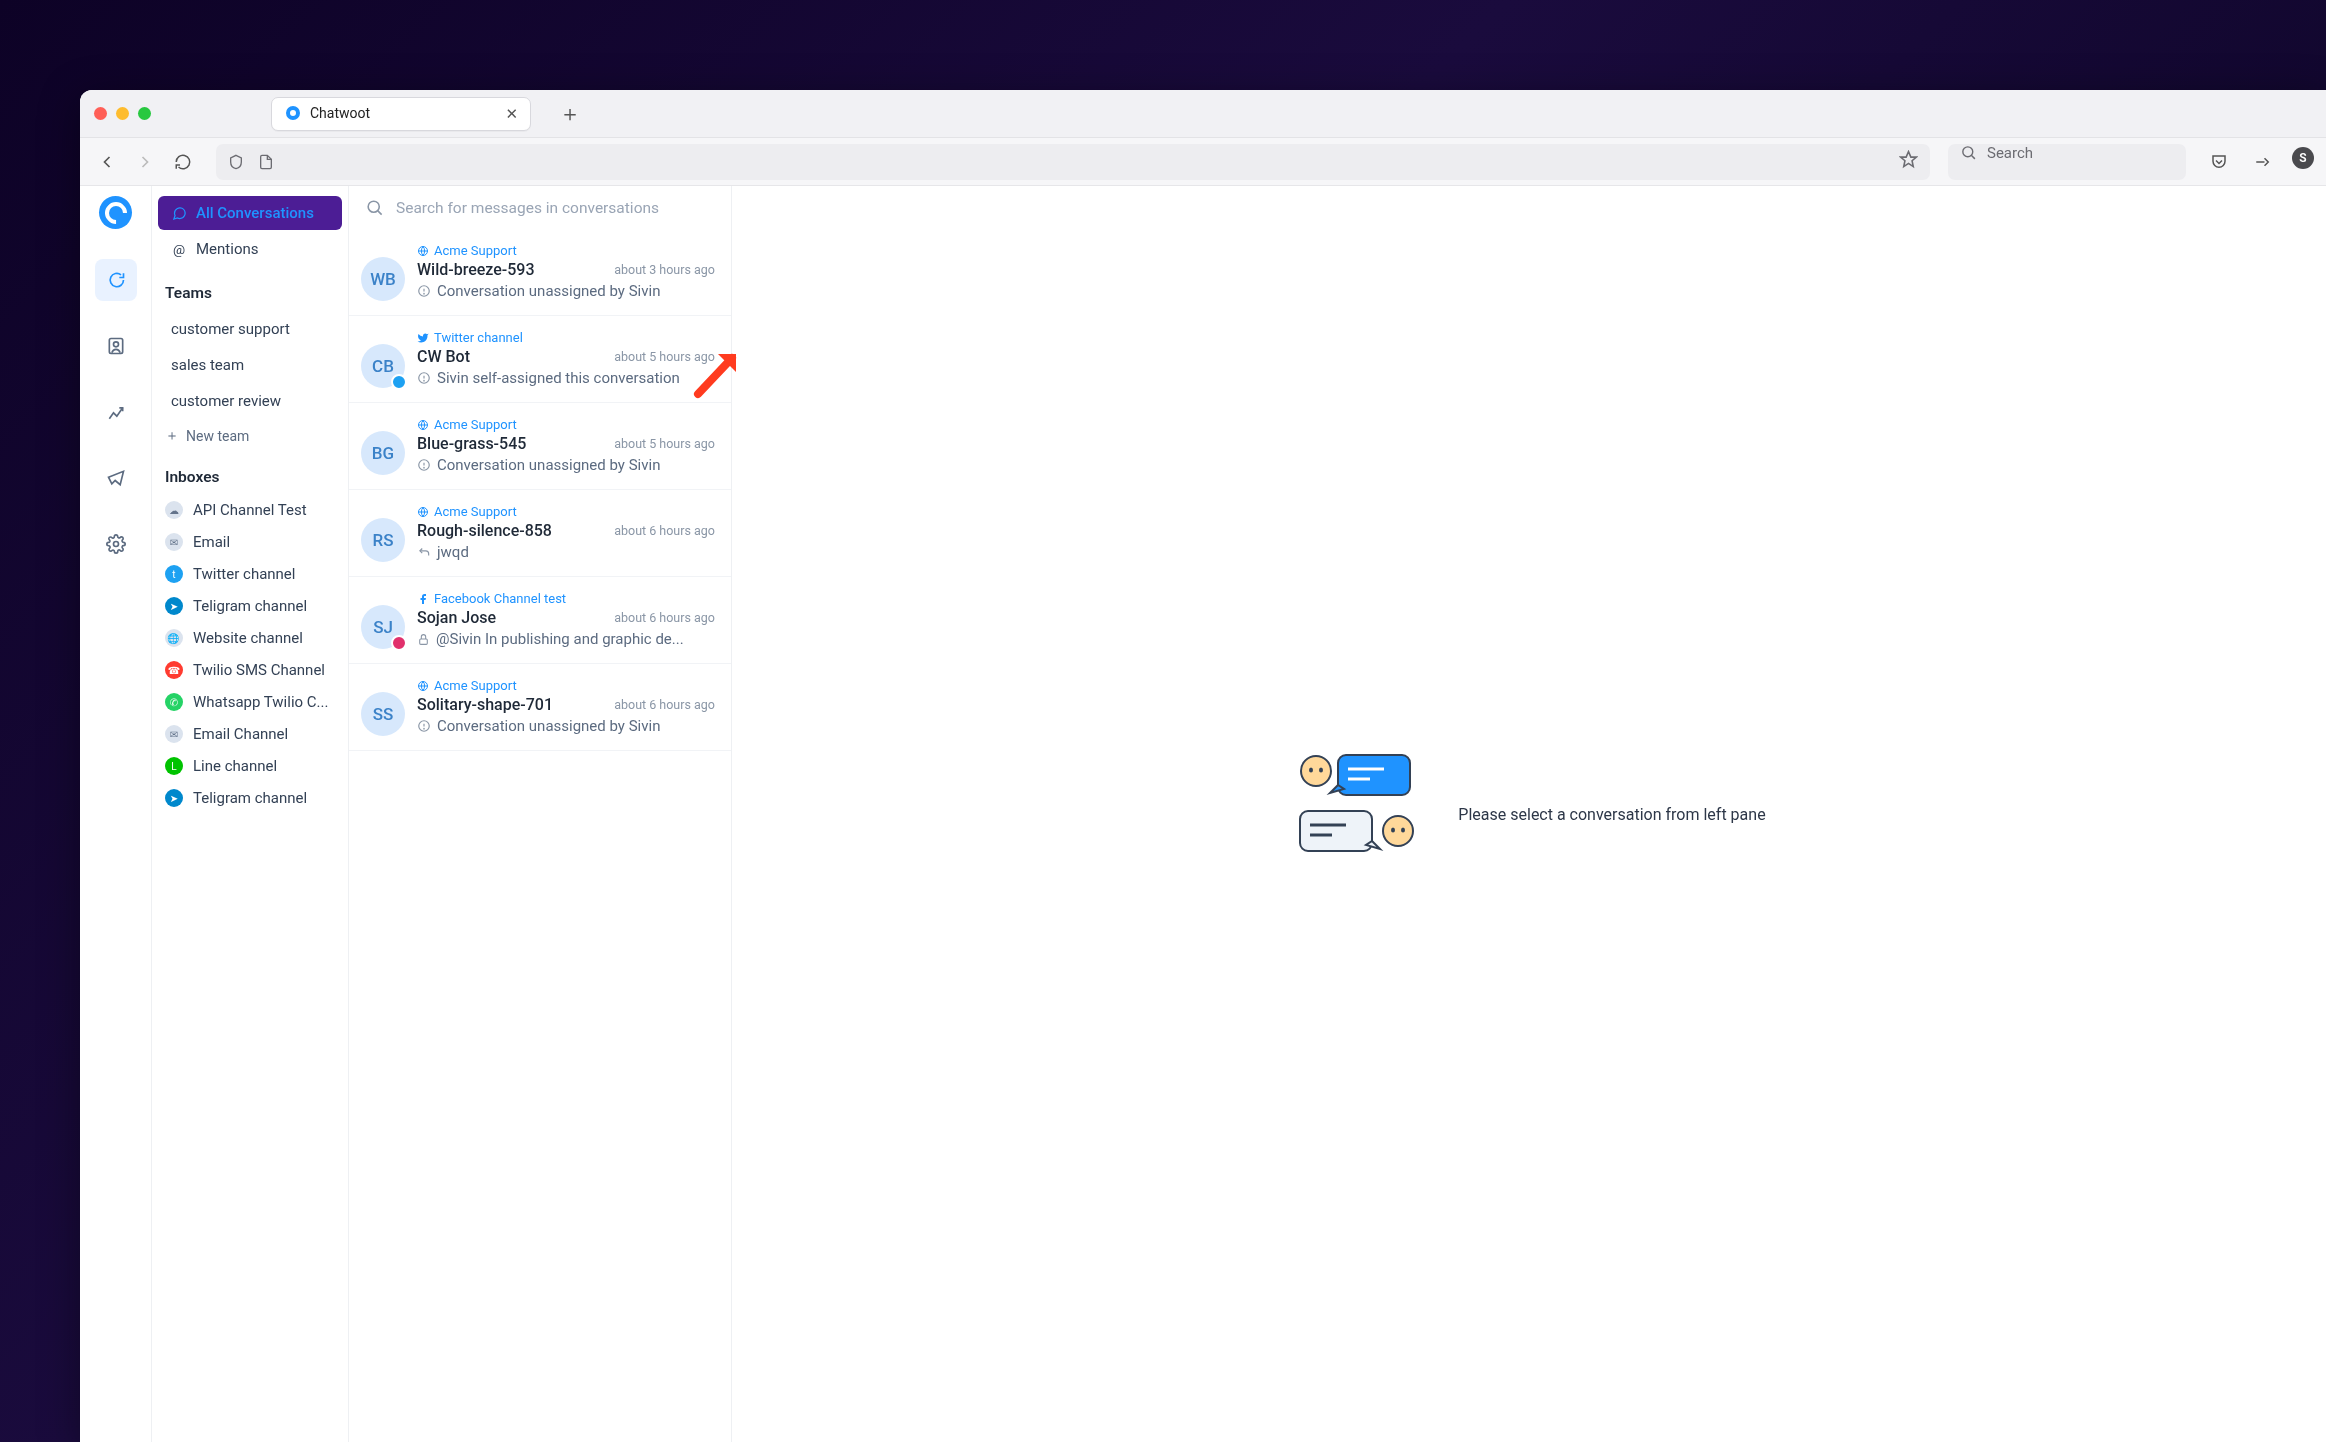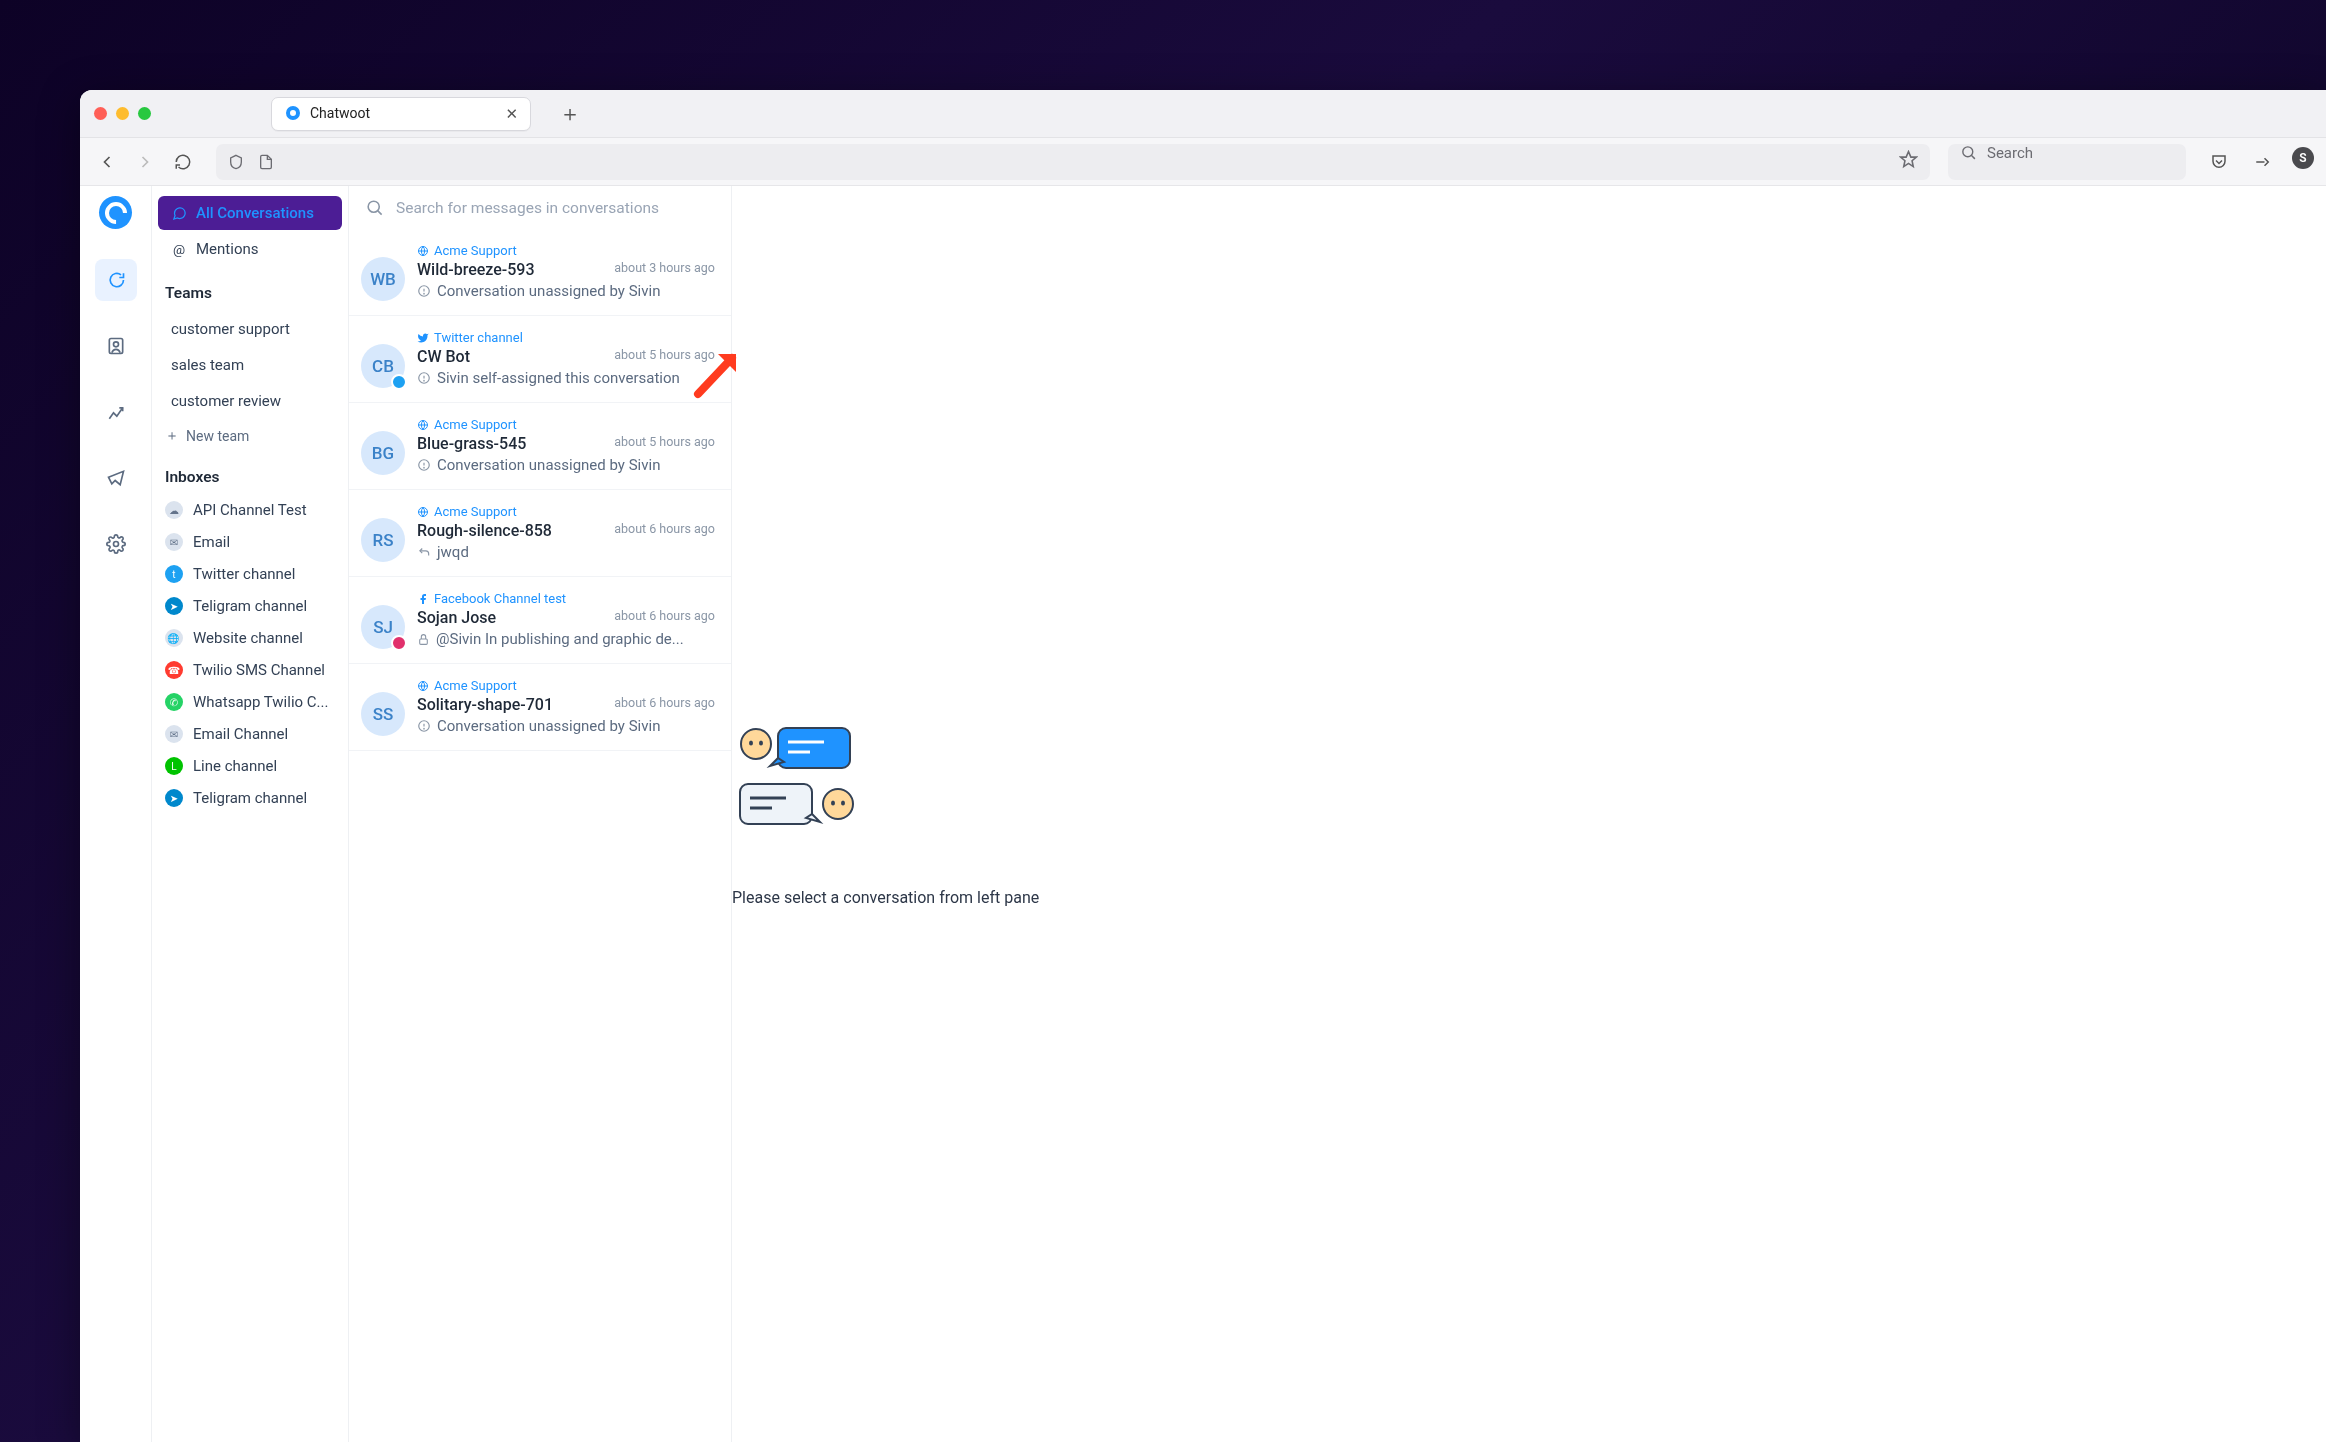--- a/index.html
+++ b/index.html
@@ -61,27 +61,27 @@
 .ibtn.clear{background:#fde9e9;color:#ef4444}
 .ibtn.filter{color:#8a96a6}
 .convlist{flex:1;overflow-y:auto}
 .conv{display:flex;gap:12px;padding:14px 16px 14px 12px;border-bottom:1px solid #f1f3f6;cursor:pointer}
 .avatar{width:44px;height:44px;border-radius:50%;background:#d7e8fc;color:#3b82c8;display:flex;align-items:center;justify-content:center;font-size:17px;font-weight:500;flex-shrink:0;margin-top:14px;position:relative}
 .badge{position:absolute;right:-2px;bottom:-2px;width:16px;height:16px;border-radius:50%;border:2px solid #fff}
 .badge.tw{background:#1da1f2}.badge.fb{background:#e1306c}
 .cbody{flex:1;min-width:0}
 .chan{font-size:13px;color:#1f93ff;display:flex;align-items:center;gap:5px;margin-bottom:2px}
 .chan svg,.chan .ci2{width:12px;height:12px}
-.row1{display:flex;align-items:flex-start;gap:10px}
+.row1{display:flex;align-items:center;gap:10px}
 .cname{font-size:16px;font-weight:500;color:#1f2937;flex:1;overflow:hidden;text-overflow:ellipsis;white-space:nowrap}
 .ctime{font-size:12.5px;color:#8a96a6;white-space:nowrap}
 .csnip{font-size:15px;color:#5c6b80;display:flex;align-items:center;gap:6px;margin-top:3px;overflow:hidden;text-overflow:ellipsis;white-space:nowrap}
 .csnip svg{flex-shrink:0}
 
-.main{flex:1;display:flex;flex-direction:column;align-items:flex-start;justify-content:center;gap:36px;color:#334155}
+.main{flex:1;display:flex;flex-direction:row;align-items:center;justify-content:center;gap:36px;color:#334155}
 .illus{width:130px;height:130px;position:relative}
 .ptext{font-size:16px;color:#2d3748}
 
 .arrow{position:absolute;left:608px;top:254px;z-index:50;pointer-events:none}
 .arrow svg{width:60px;height:60px}
 </style>
 </head>
 <body>
 
 <div class="backdrop"></div>

